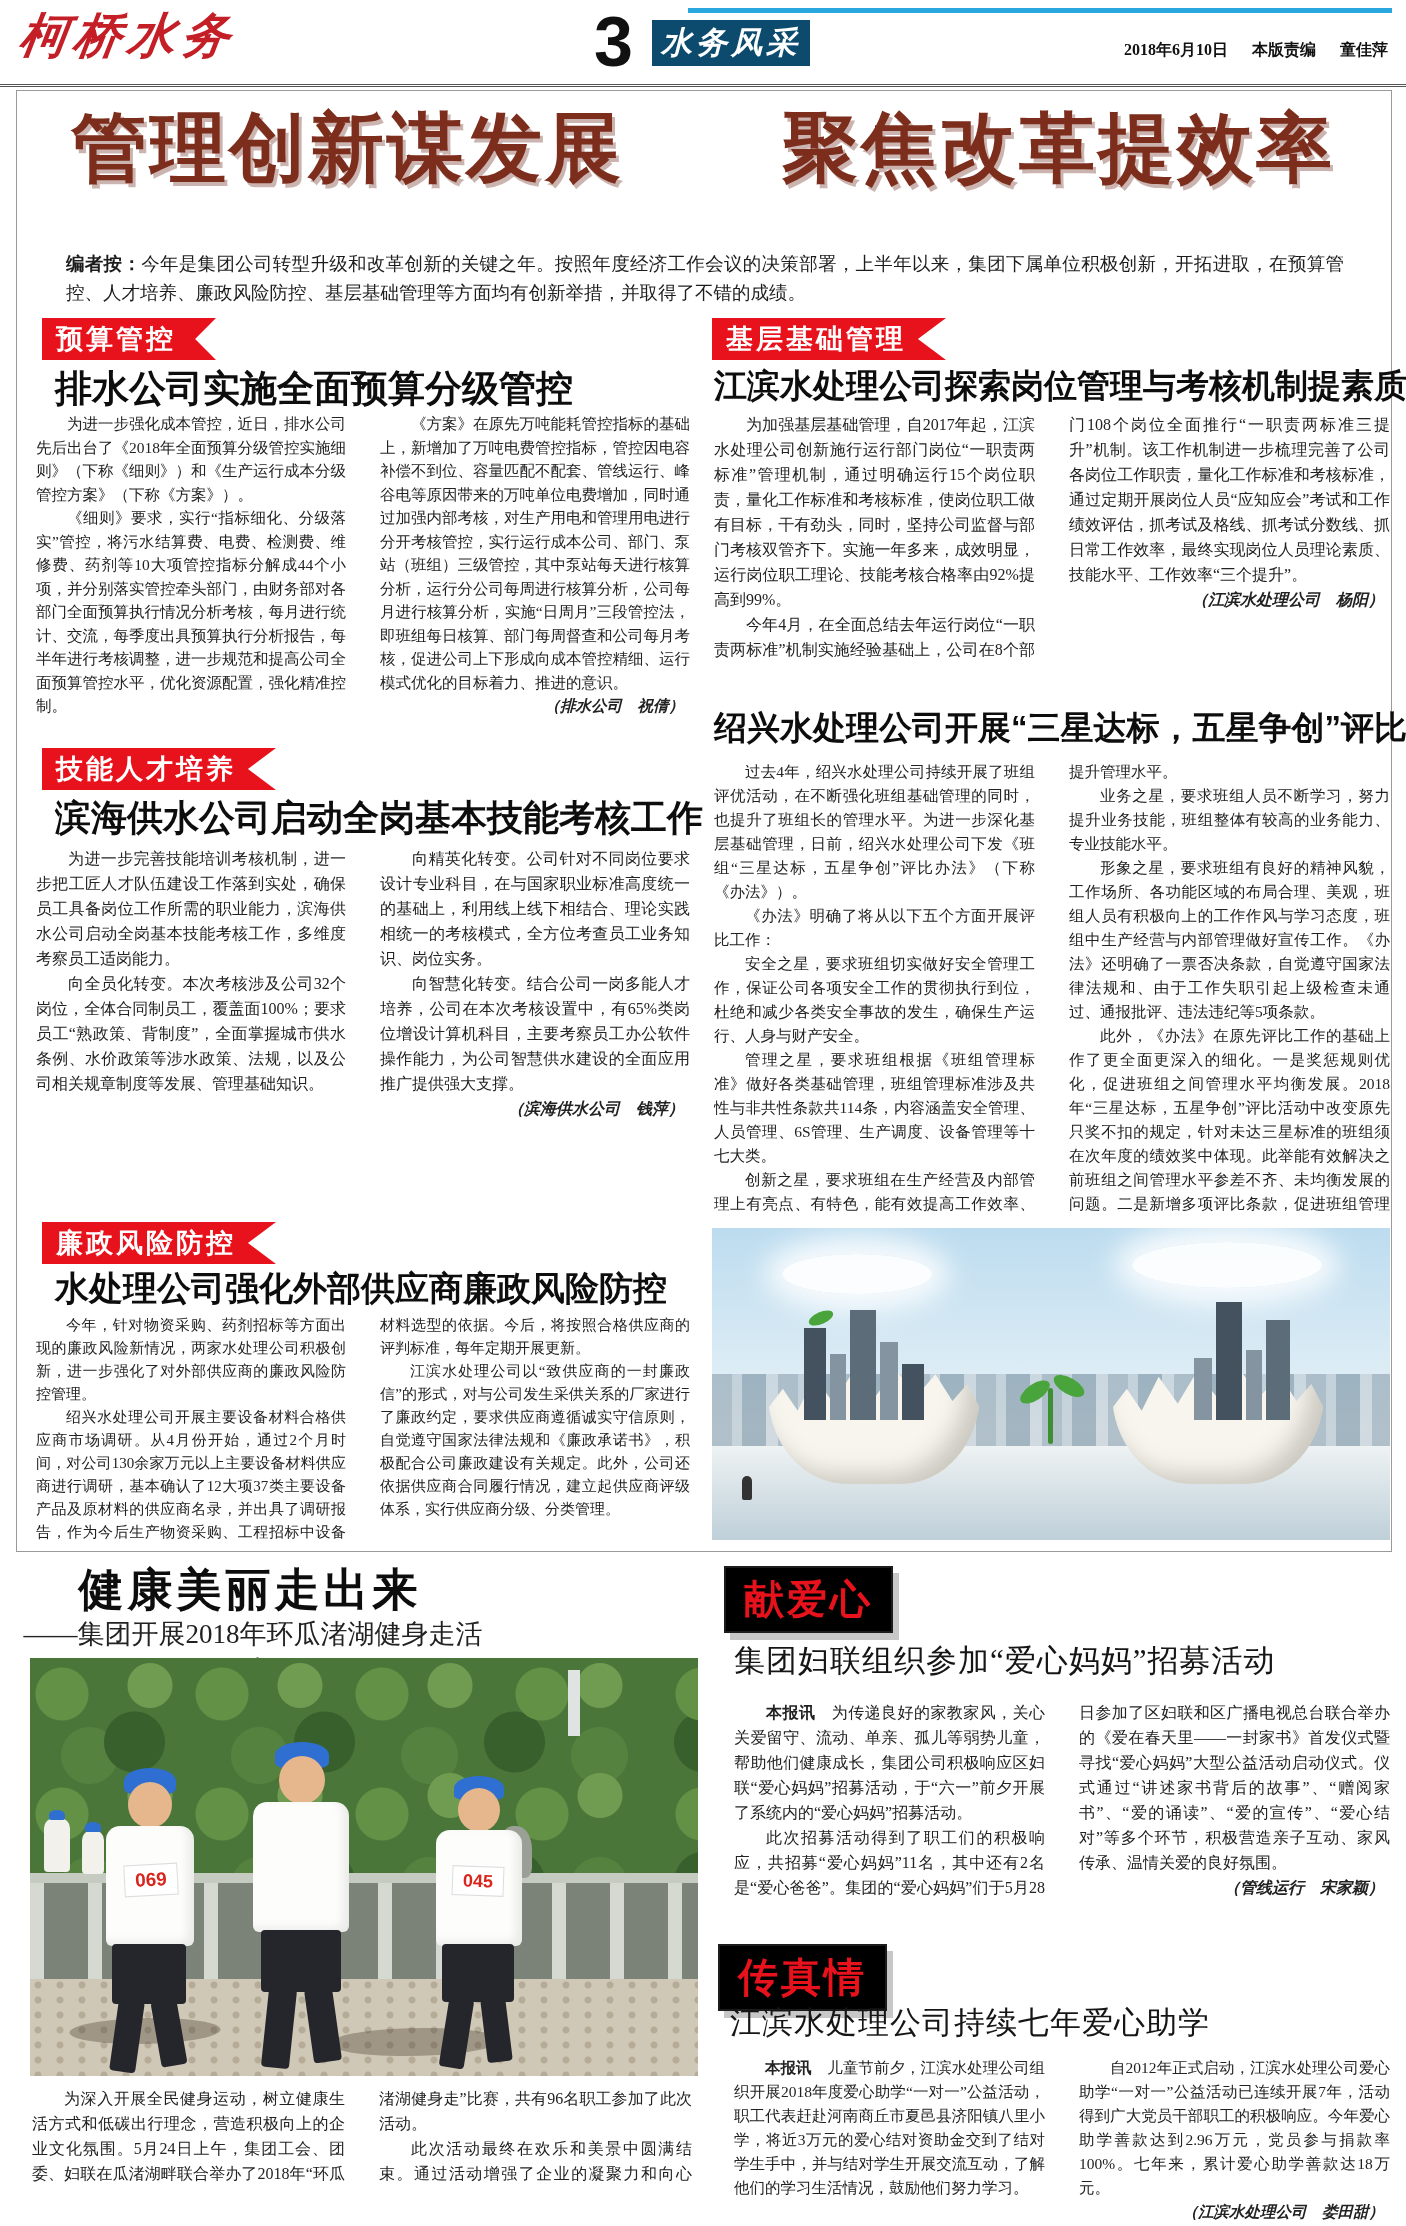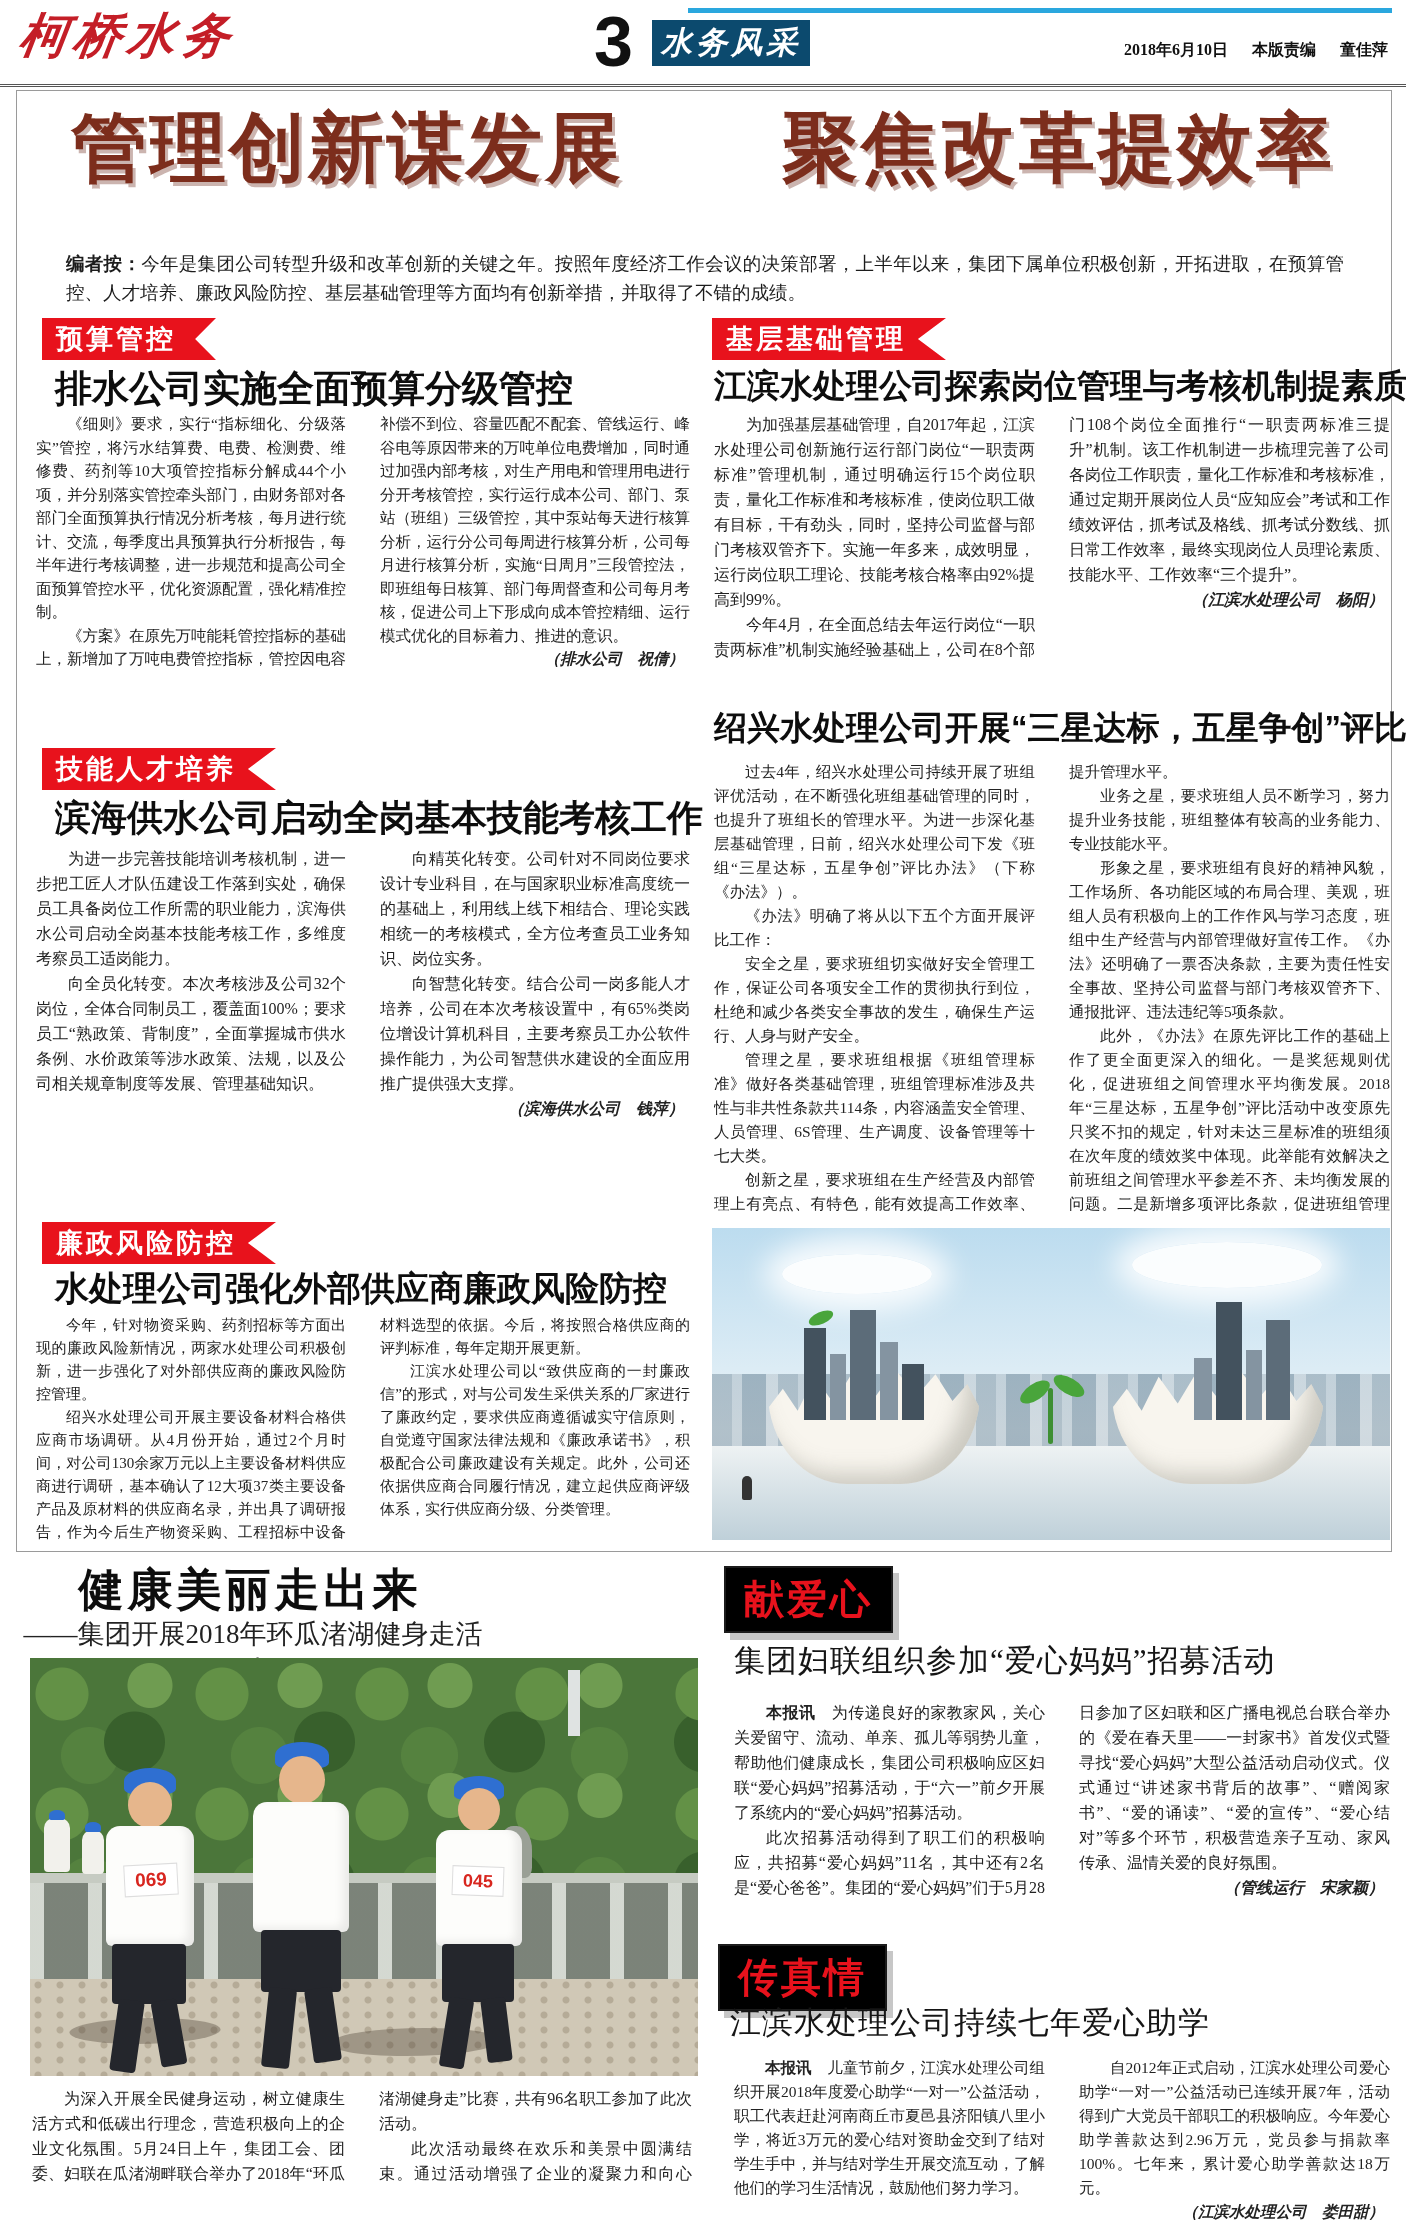--- a/index.html
+++ b/index.html
@@ -115,20 +115,21 @@
   <div class="abs top-rule"></div>
 
   <div class="abs main-box"></div>
 
   <div class="abs lead-headline">管理创新谋发展　　聚焦改革提效率</div>
   <p class="abs editor-note"><b>编者按：</b><span>今年是集团公司转型升级和改革创新的关键之年。按照年度经济工作会议的决策部署，上半年以来，集团下属单位积极创新，开拓进取，在预算管控、人才培养、廉政风险防控、基层基础管理等方面均有创新举措，并取得了不错的成绩。</span></p>
 
   <div class="abs tag" style="left:42px;top:318px;">预算管控</div>
   <div class="abs art-headline" style="left:55px;top:364px;font-size:37px;">排水公司实施全面预算分级管控</div>
   <div id="budget-body" class="abs cols">
+      <p>为进一步强化成本管控，近日，排水公司先后出台了《2018年全面预算分级管控实施细则》（下称《细则》）和《生产运行成本分级管控方案》（下称《方案》）。</p>
       <p>《细则》要求，实行“指标细化、分级落实”管控，将污水结算费、电费、检测费、维修费、药剂等10大项管控指标分解成44个小项，并分别落实管控牵头部门，由财务部对各部门全面预算执行情况分析考核，每月进行统计、交流，每季度出具预算执行分析报告，每半年进行考核调整，进一步规范和提高公司全面预算管控水平，优化资源配置，强化精准控制。</p>
       <p>《方案》在原先万吨能耗管控指标的基础上，新增加了万吨电费管控指标，管控因电容补偿不到位、容量匹配不配套、管线运行、峰谷电等原因带来的万吨单位电费增加，同时通过加强内部考核，对生产用电和管理用电进行分开考核管控，实行运行成本公司、部门、泵站（班组）三级管控，其中泵站每天进行核算分析，运行分公司每周进行核算分析，公司每月进行核算分析，实施“日周月”三段管控法，即班组每日核算、部门每周督查和公司每月考核，促进公司上下形成向成本管控精细、运行模式优化的目标着力、推进的意识。</p>
       <p class="sig">（排水公司　祝倩）</p>
     </div>
 
   <div class="abs tag" style="left:712px;top:318px;">基层基础管理</div>
   <div class="abs art-headline" style="left:714px;top:364px;font-size:33px;">江滨水处理公司探索岗位管理与考核机制提素质</div>
   <div id="grassroots-body" class="abs cols">
       <p>为加强基层基础管理，自2017年起，江滨水处理公司创新施行运行部门岗位“一职责两标准”管理机制，通过明确运行15个岗位职责，量化工作标准和考核标准，使岗位职工做有目标，干有劲头，同时，坚持公司监督与部门考核双管齐下。实施一年多来，成效明显，运行岗位职工理论、技能考核合格率由92%提高到99%。</p>
       <p>今年4月，在全面总结去年运行岗位“一职责两标准”机制实施经验基础上，公司在8个部门108个岗位全面推行“一职责两标准三提升”机制。该工作机制进一步梳理完善了公司各岗位工作职责，量化工作标准和考核标准，通过定期开展岗位人员“应知应会”考试和工作绩效评估，抓考试及格线、抓考试分数线、抓日常工作效率，最终实现岗位人员理论素质、技能水平、工作效率“三个提升”。</p>
@@ -136,21 +137,21 @@
     </div>
 
   <div class="abs art-headline" style="left:714px;top:706px;font-size:33px;">绍兴水处理公司开展“三星达标，五星争创”评比</div>
   <div id="stars-body" class="abs cols">
       <p>过去4年，绍兴水处理公司持续开展了班组评优活动，在不断强化班组基础管理的同时，也提升了班组长的管理水平。为进一步深化基层基础管理，日前，绍兴水处理公司下发《班组“三星达标，五星争创”评比办法》（下称《办法》）。</p>
       <p>《办法》明确了将从以下五个方面开展评比工作：</p>
       <p>安全之星，要求班组切实做好安全管理工作，保证公司各项安全工作的贯彻执行到位，杜绝和减少各类安全事故的发生，确保生产运行、人身与财产安全。</p>
       <p>管理之星，要求班组根据《班组管理标准》做好各类基础管理，班组管理标准涉及共性与非共性条款共114条，内容涵盖安全管理、人员管理、6S管理、生产调度、设备管理等十七大类。</p>
       <p>创新之星，要求班组在生产经营及内部管理上有亮点、有特色，能有效提高工作效率、提升管理水平。</p>
       <p>业务之星，要求班组人员不断学习，努力提升业务技能，班组整体有较高的业务能力、专业技能水平。</p>
-      <p>形象之星，要求班组有良好的精神风貌，工作场所、各功能区域的布局合理、美观，班组人员有积极向上的工作作风与学习态度，班组中生产经营与内部管理做好宣传工作。《办法》还明确了一票否决条款，主要为责任性安全事故、坚持公司监督与部门考核双管齐下、通报批评、违法违纪等5项条款。</p>
+      <p>形象之星，要求班组有良好的精神风貌，工作场所、各功能区域的布局合理、美观，班组人员有积极向上的工作作风与学习态度，班组中生产经营与内部管理做好宣传工作。《办法》还明确了一票否决条款，自觉遵守国家法律法规和、由于工作失职引起上级检查未通过、通报批评、违法违纪等5项条款。</p>
       <p>此外，《办法》在原先评比工作的基础上作了更全面更深入的细化。一是奖惩规则优化，促进班组之间管理水平均衡发展。2018年“三星达标，五星争创”评比活动中改变原先只奖不扣的规定，针对未达三星标准的班组须在次年度的绩效奖中体现。此举能有效解决之前班组之间管理水平参差不齐、未均衡发展的问题。二是新增多项评比条款，促进班组管理水平全面提升。新增条款中最具特色的有二个方面。新增“安全之星”评比，使班组基础管理更扎实、更全面；新增成本质量达标条款，促使班组提升成本质量意识。</p>
     </div>
 
   <div class="abs tag" style="left:42px;top:748px;">技能人才培养</div>
   <div class="abs art-headline" style="left:55px;top:794px;font-size:36px;">滨海供水公司启动全岗基本技能考核工作</div>
   <div id="skills-body" class="abs cols">
       <p>为进一步完善技能培训考核机制，进一步把工匠人才队伍建设工作落到实处，确保员工具备岗位工作所需的职业能力，滨海供水公司启动全岗基本技能考核工作，多维度考察员工适岗能力。</p>
       <p>向全员化转变。本次考核涉及公司32个岗位，全体合同制员工，覆盖面100%；要求员工“熟政策、背制度”，全面掌握城市供水条例、水价政策等涉水政策、法规，以及公司相关规章制度等发展、管理基础知识。</p>
       <p>向精英化转变。公司针对不同岗位要求设计专业科目，在与国家职业标准高度统一的基础上，利用线上线下相结合、理论实践相统一的考核模式，全方位考查员工业务知识、岗位实务。</p>
       <p>向智慧化转变。结合公司一岗多能人才培养，公司在本次考核设置中，有65%类岗位增设计算机科目，主要考察员工办公软件操作能力，为公司智慧供水建设的全面应用推广提供强大支撑。</p>

